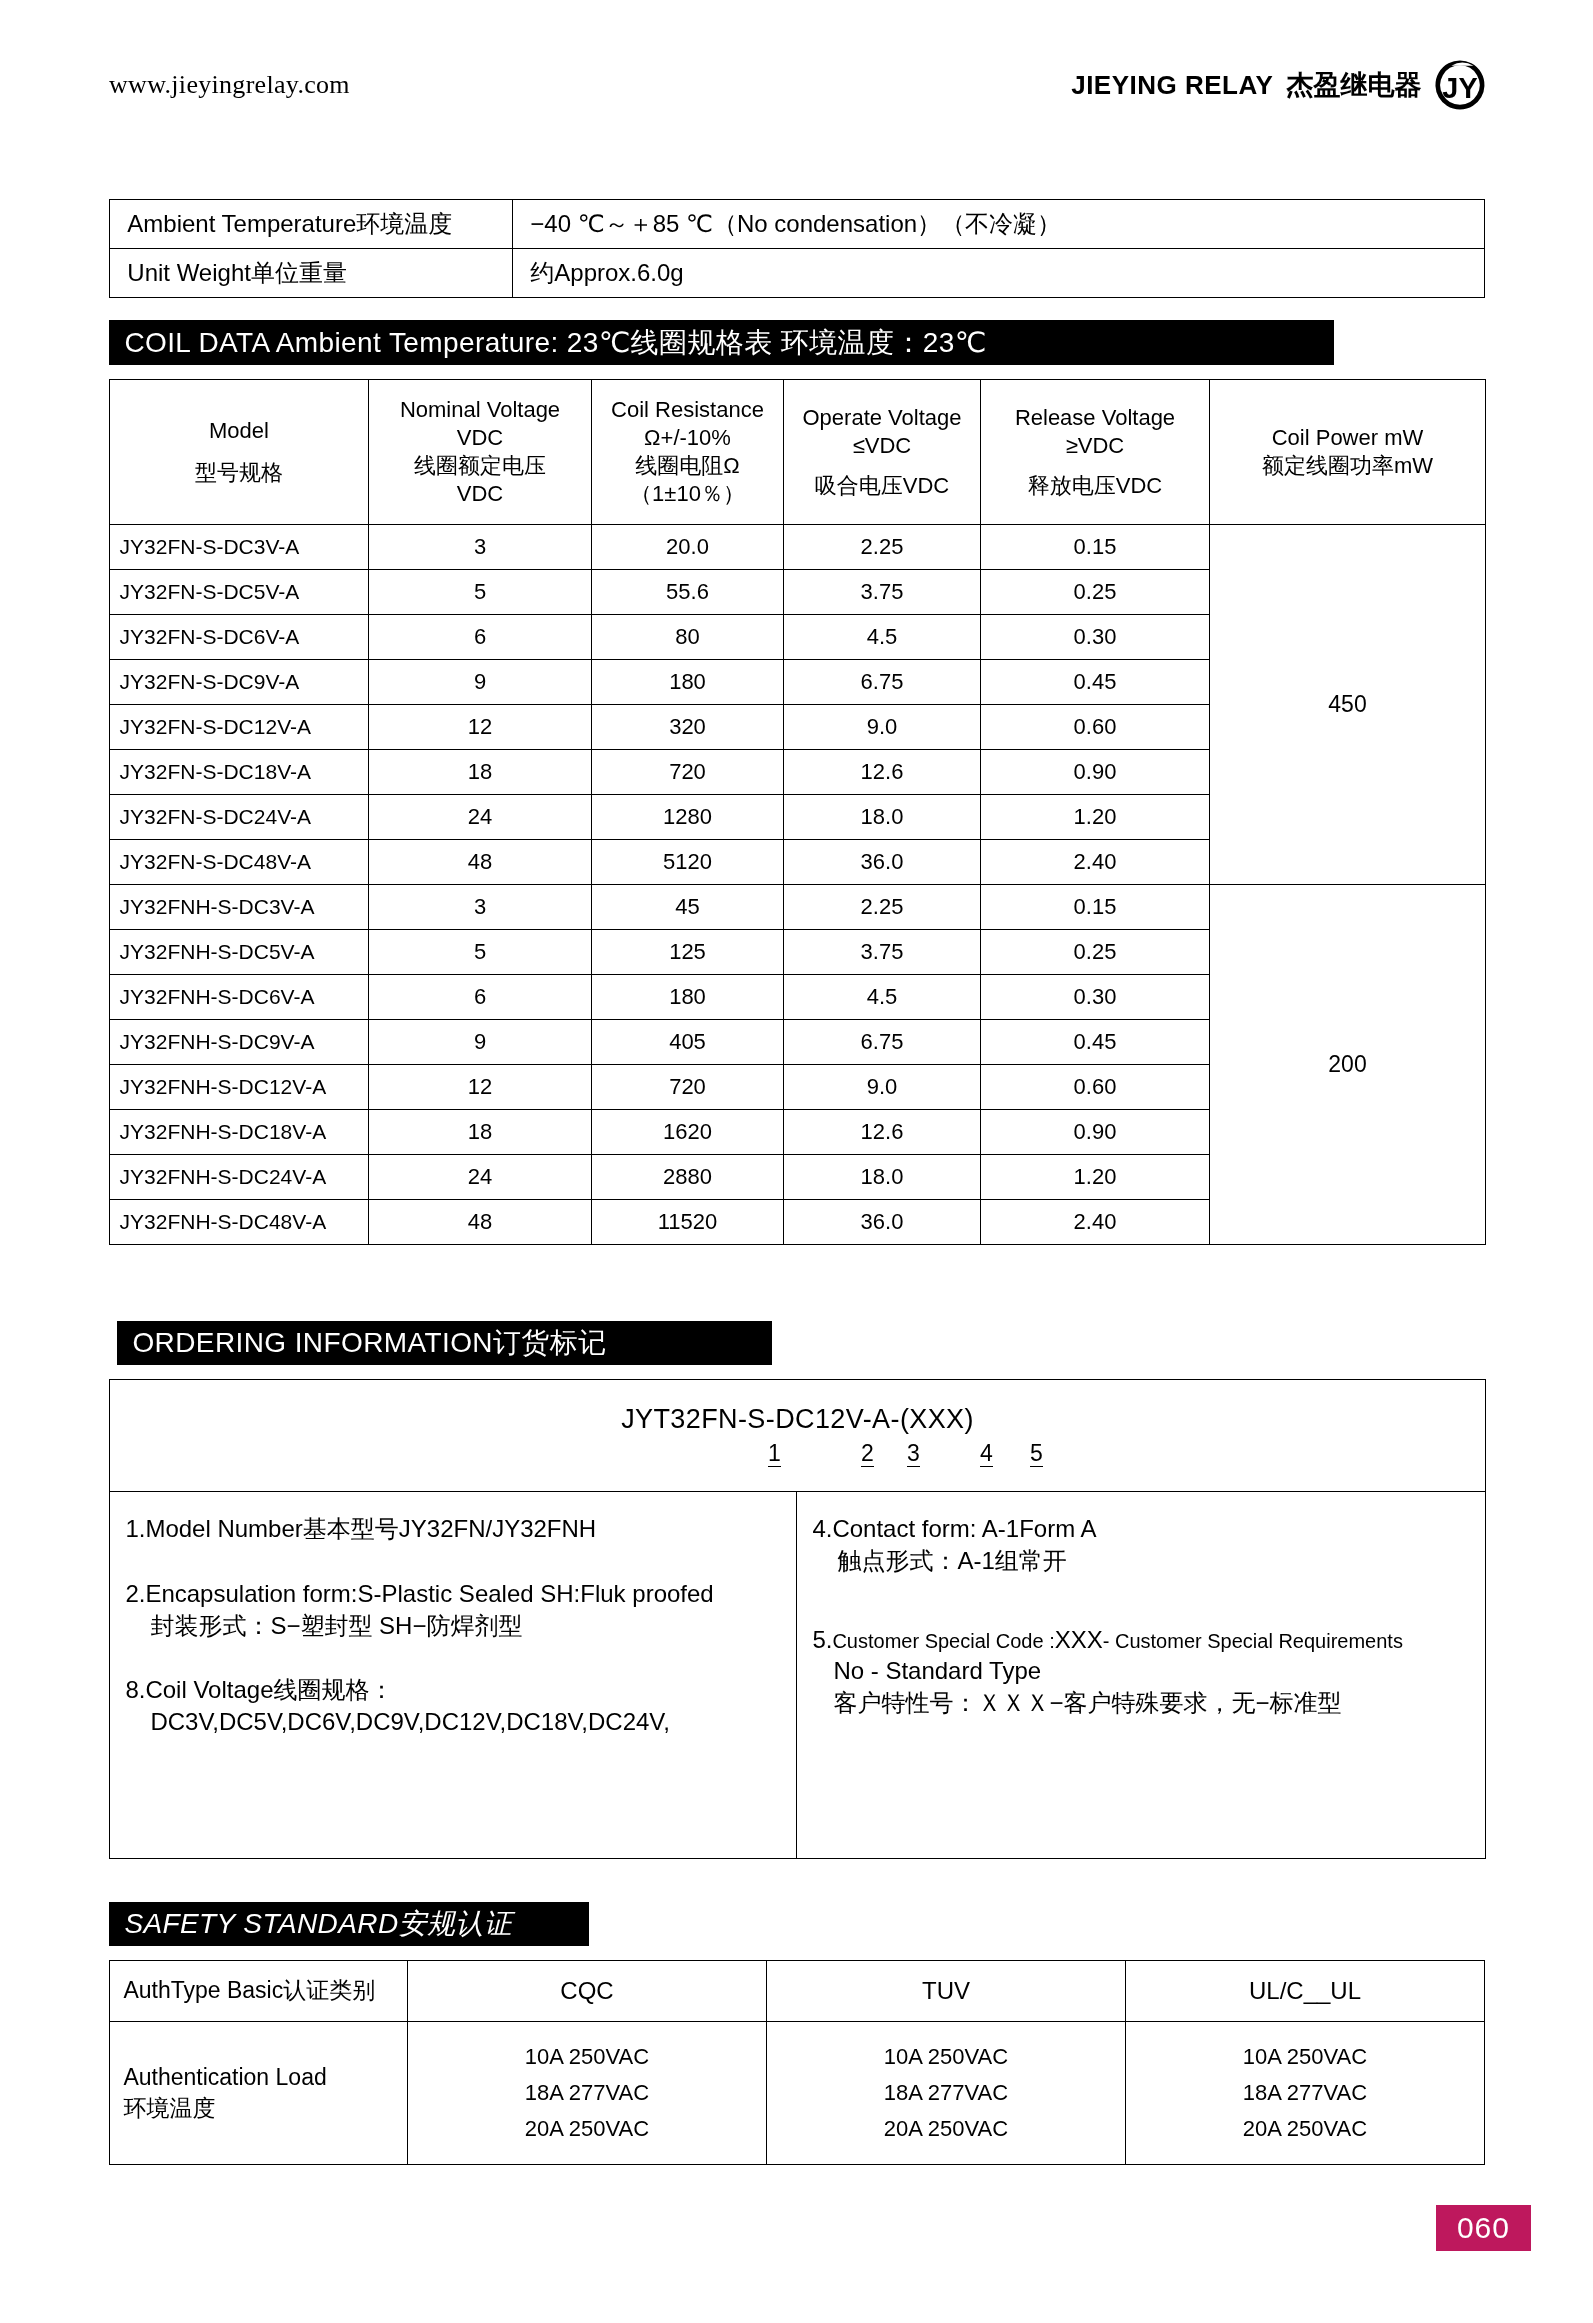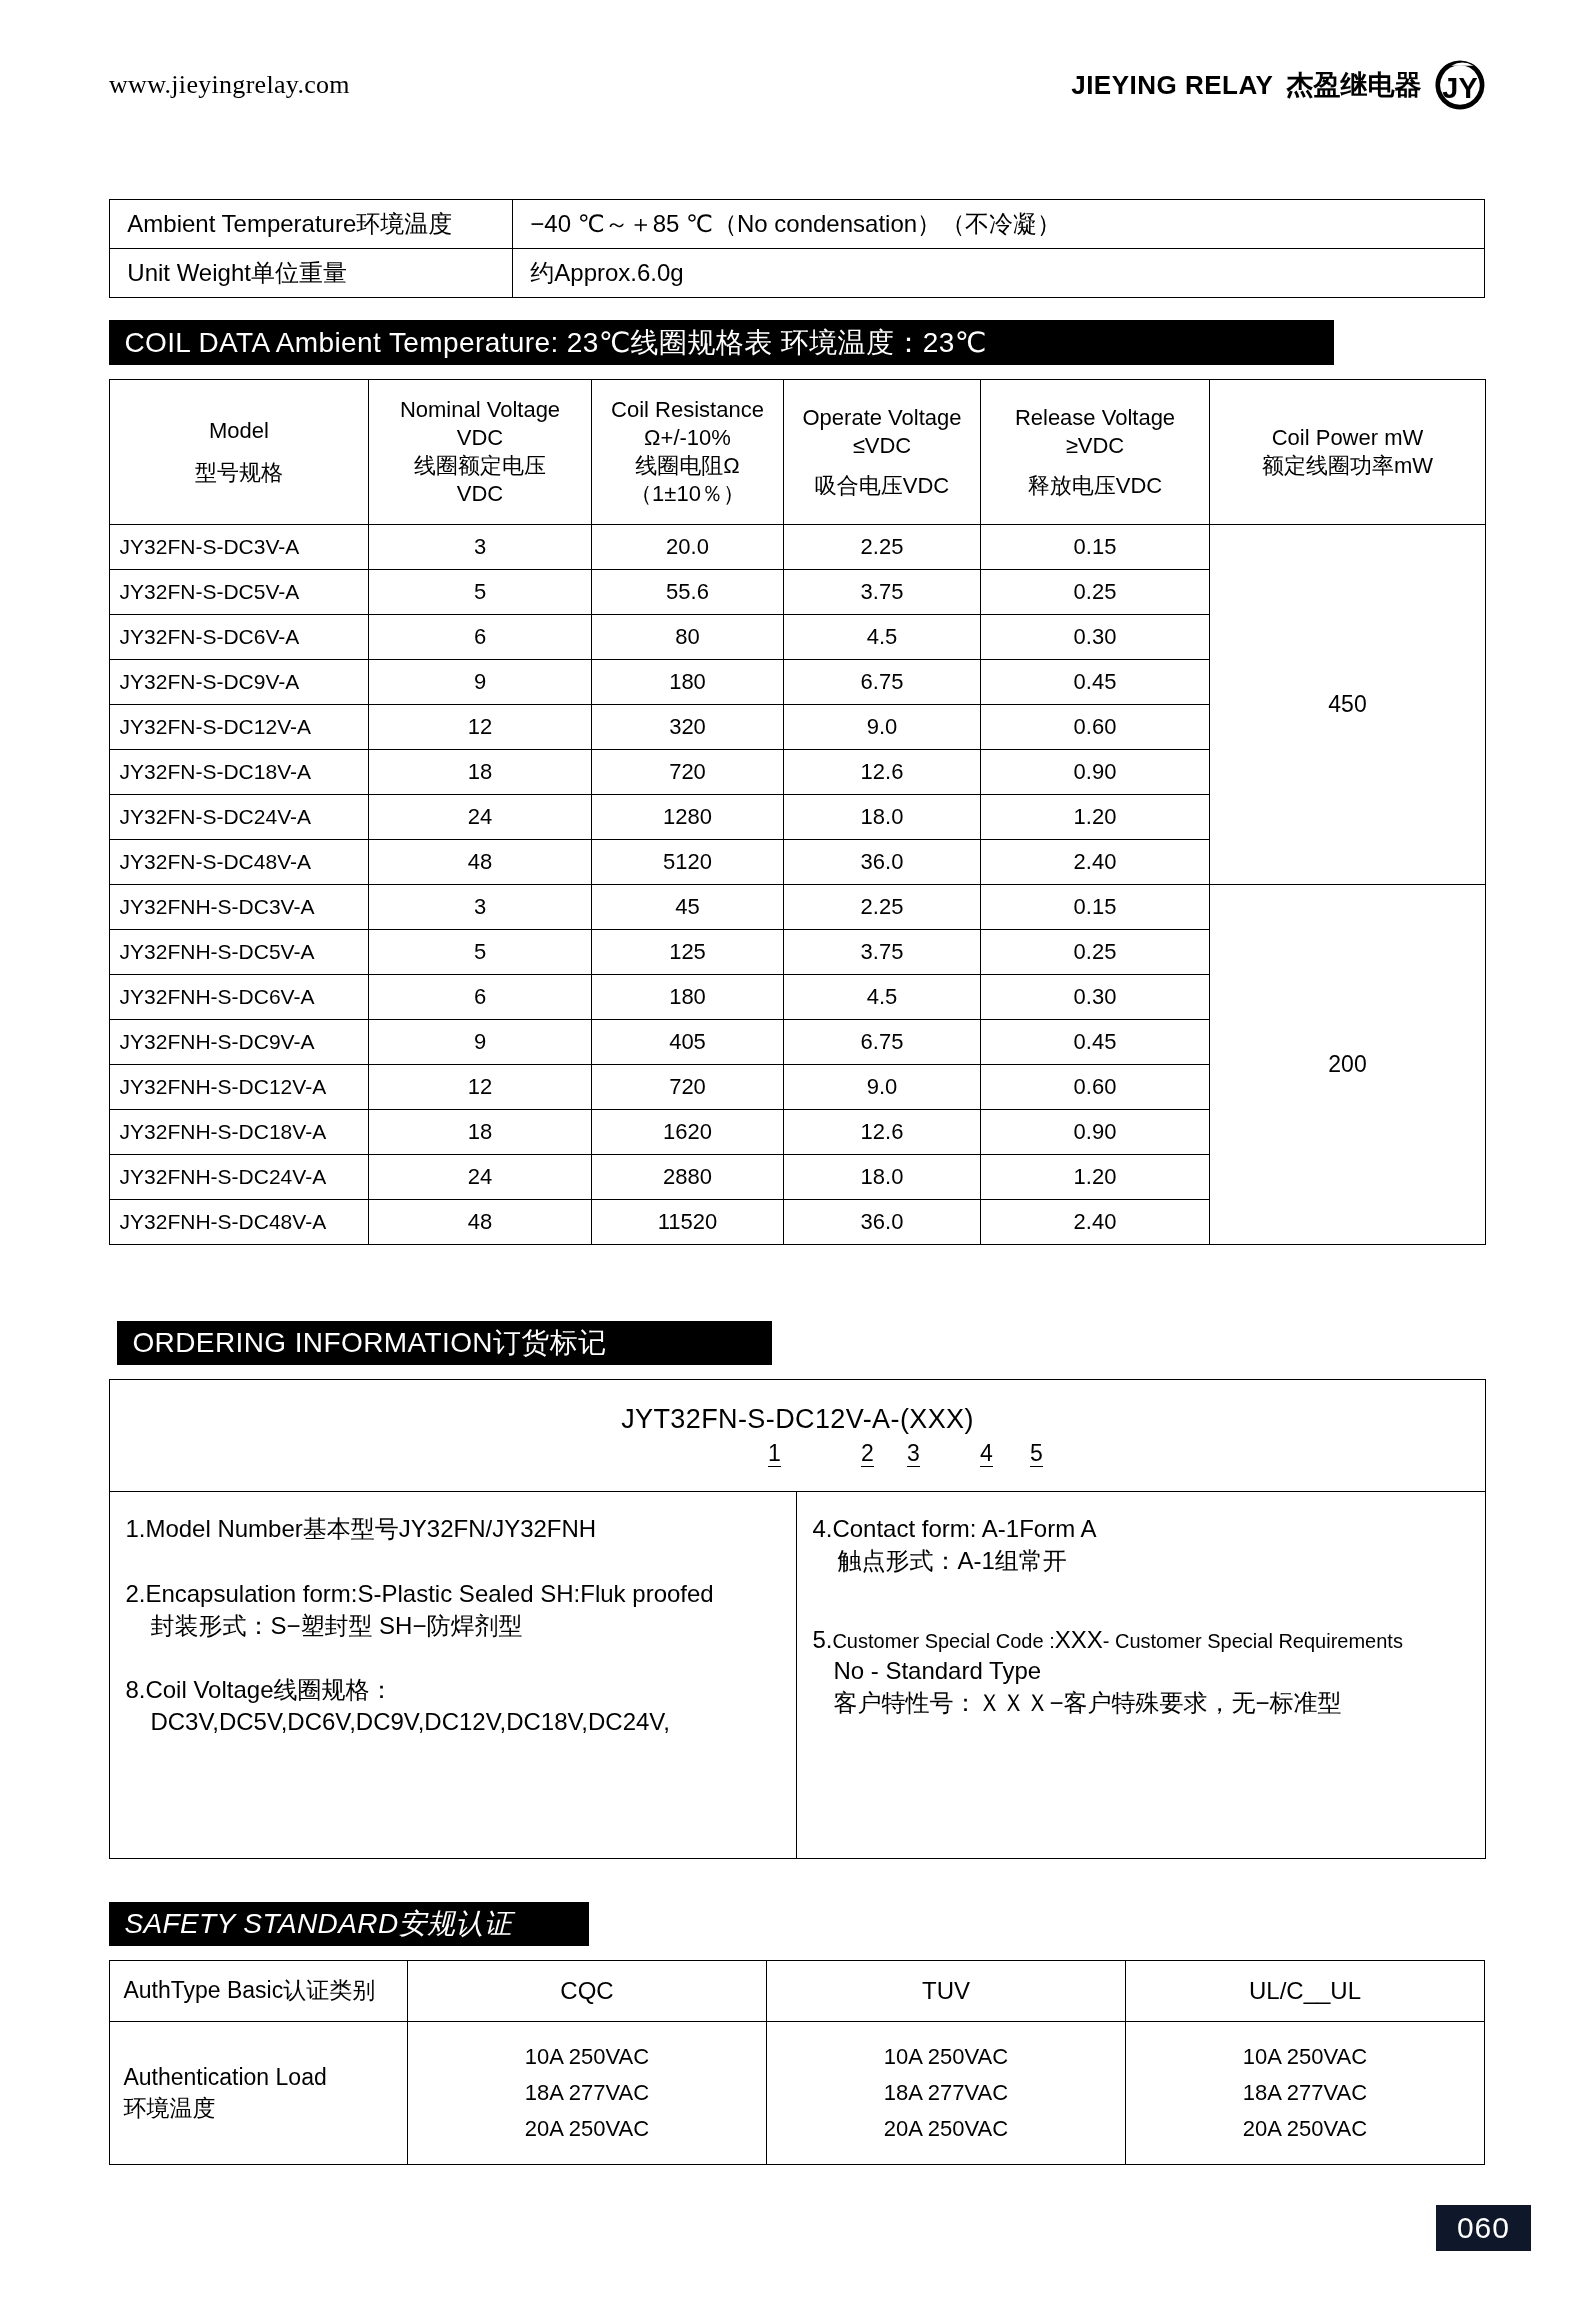--- a/index.html
+++ b/index.html
@@ -242,21 +242,21 @@
     height: 142px;
     font-size: 22px;
     line-height: 1.65;
   }
 
   
   .page-num {
     position: absolute;
     right: 63px;
     top: 2205px;
-    background: #0f172a;
+    background: #be185d;
     color: #fff;
     font-size: 30px;
     padding: 5.8px 21px 7.7px 21px;
     letter-spacing: 1px;
     line-height: 1.1;
   }
 </style>
 </head>
 <body>
 

